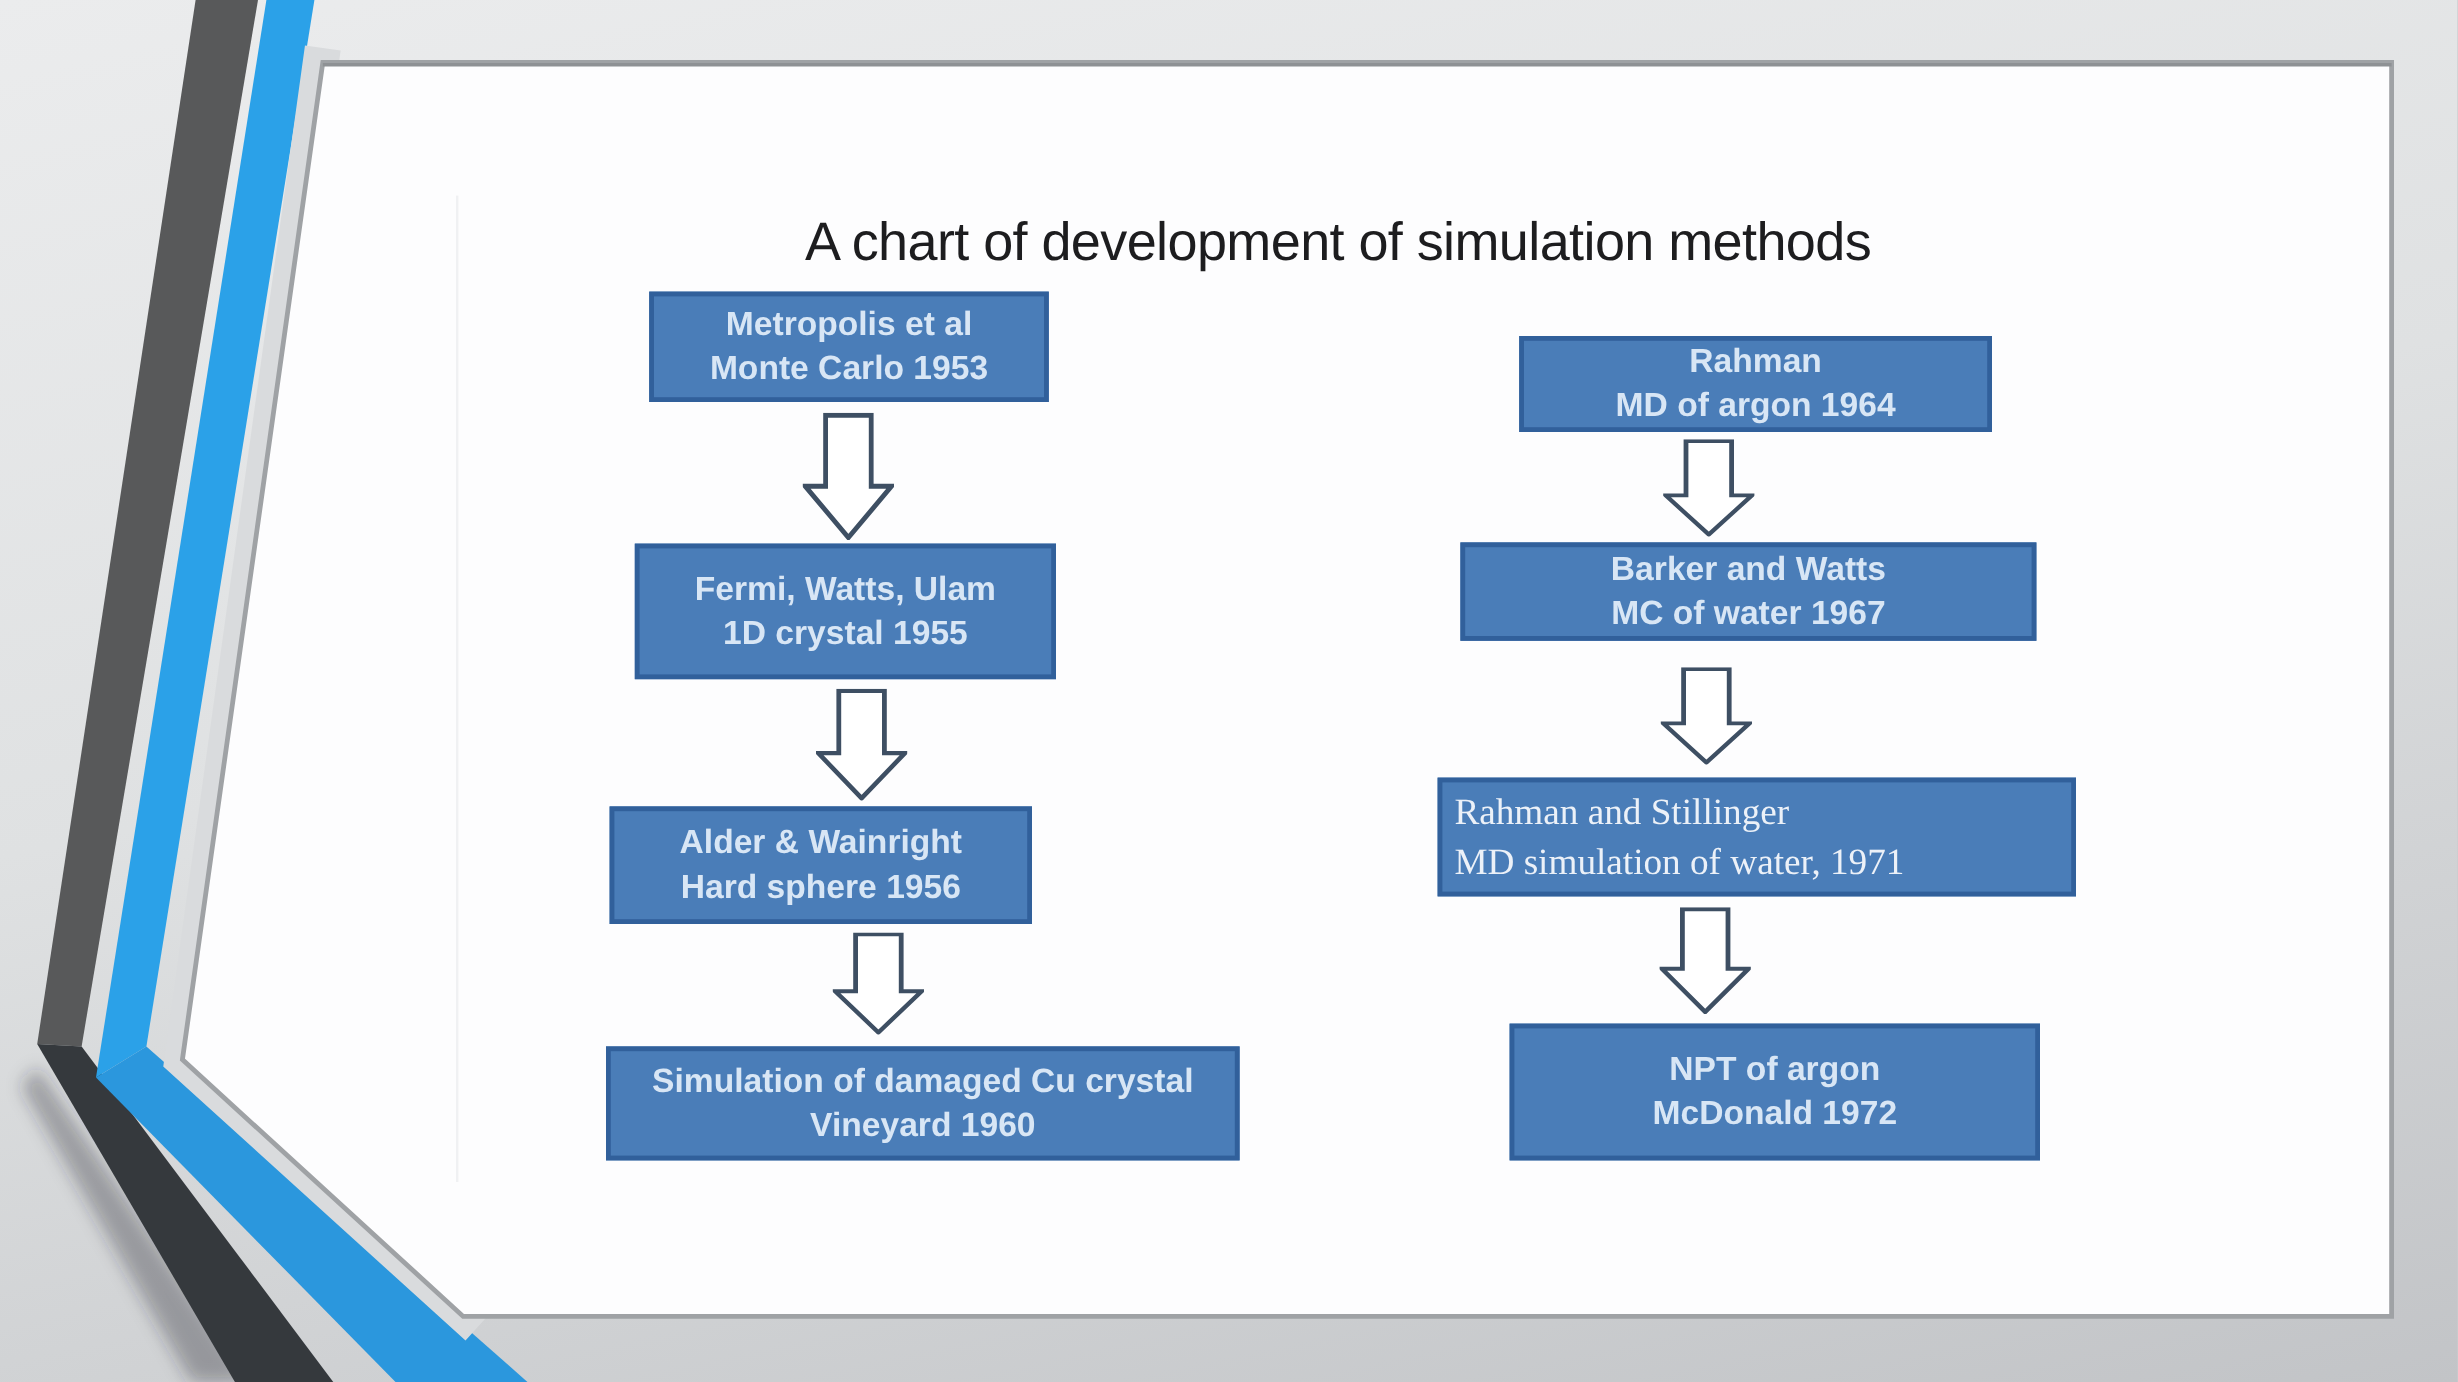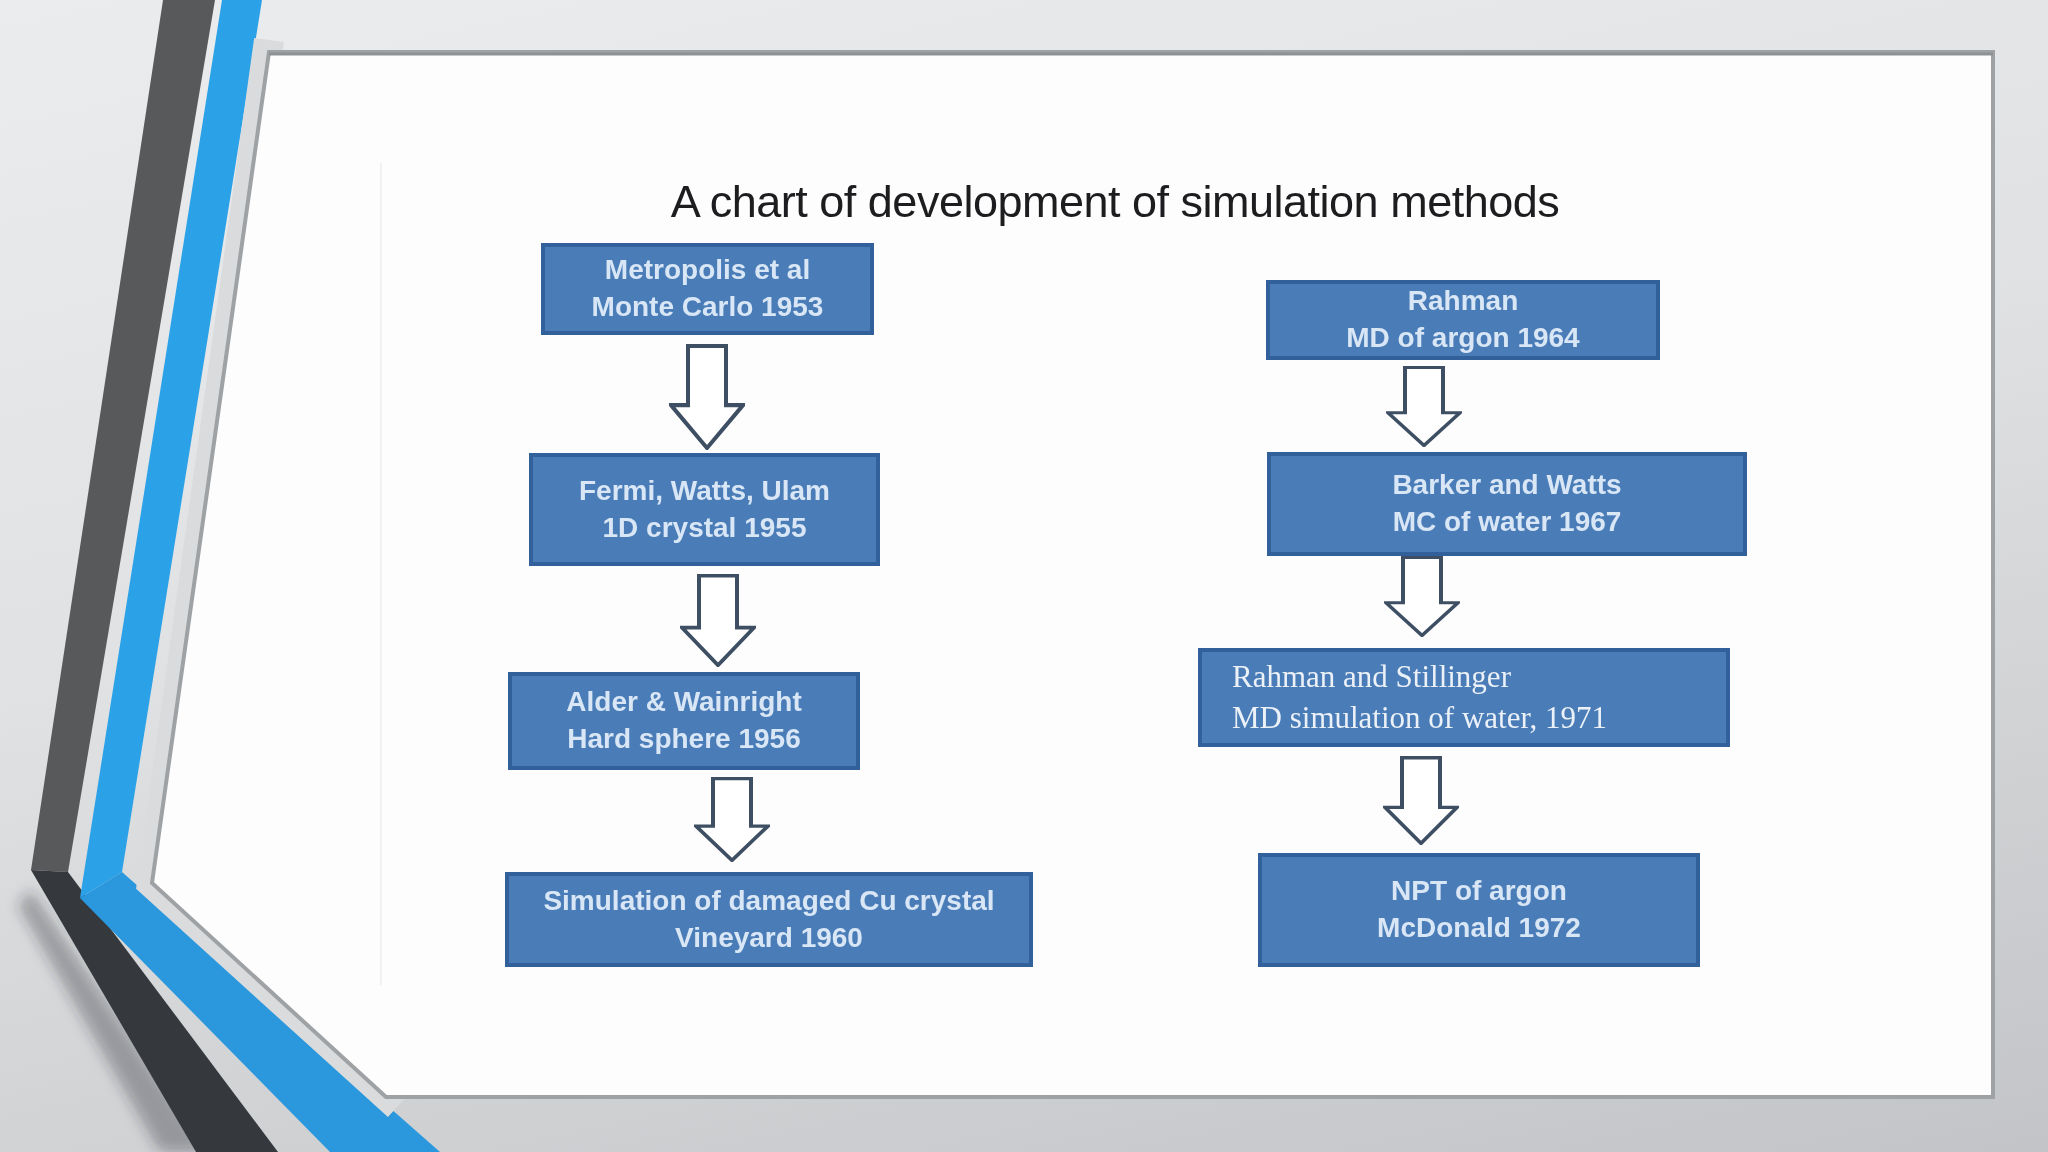--- a/index.html
+++ b/index.html
@@ -19,30 +19,30 @@
     background:#f0f1f3;
   }
   .fbox{
     position:absolute;display:flex;flex-direction:column;justify-content:center;align-items:center;
     background:#4a7db8;border:4px solid #31609b;box-sizing:border-box;
     color:#d8e6f5;font-size:28px;font-weight:700;line-height:1.32;text-align:center;
     white-space:pre-line;
   }
   .fbox.serif{
     font-family:"Liberation Serif",serif;font-weight:400;color:#ecf1f8;
-    font-size:31px;align-items:flex-start;text-align:left;padding-left:30px;
+    font-size:31px;align-items:flex-start;text-align:left;padding-left:10px;
   }
   .arrow{position:absolute;}
   
   #bL0{left:541px;top:243px;width:333px;height:92px;}
   #bL1{left:529px;top:453px;width:351px;height:113px;}
   #bL2{left:508px;top:672px;width:352px;height:98px;}
   #bL3{left:505px;top:872px;width:528px;height:95px;}
   #bR0{left:1266px;top:280px;width:394px;height:80px;}
-  #bR1{left:1267px;top:452px;width:480px;height:104px;}
+  #bR1{left:1217px;top:452px;width:480px;height:82px;}
   #bR2{left:1198px;top:648px;width:532px;height:99px;}
   #bR3{left:1258px;top:853px;width:442px;height:114px;}
   #aL0{left:669px;top:344px;width:76px;height:106px;}
   #aL1{left:680px;top:574px;width:76px;height:93px;}
   #aL2{left:694px;top:777px;width:76px;height:85px;}
   #aR0{left:1386px;top:366px;width:76px;height:81px;}
   #aR1{left:1384px;top:556px;width:76px;height:81px;}
   #aR2{left:1383px;top:756px;width:76px;height:89px;}
 </style>
 </head>

